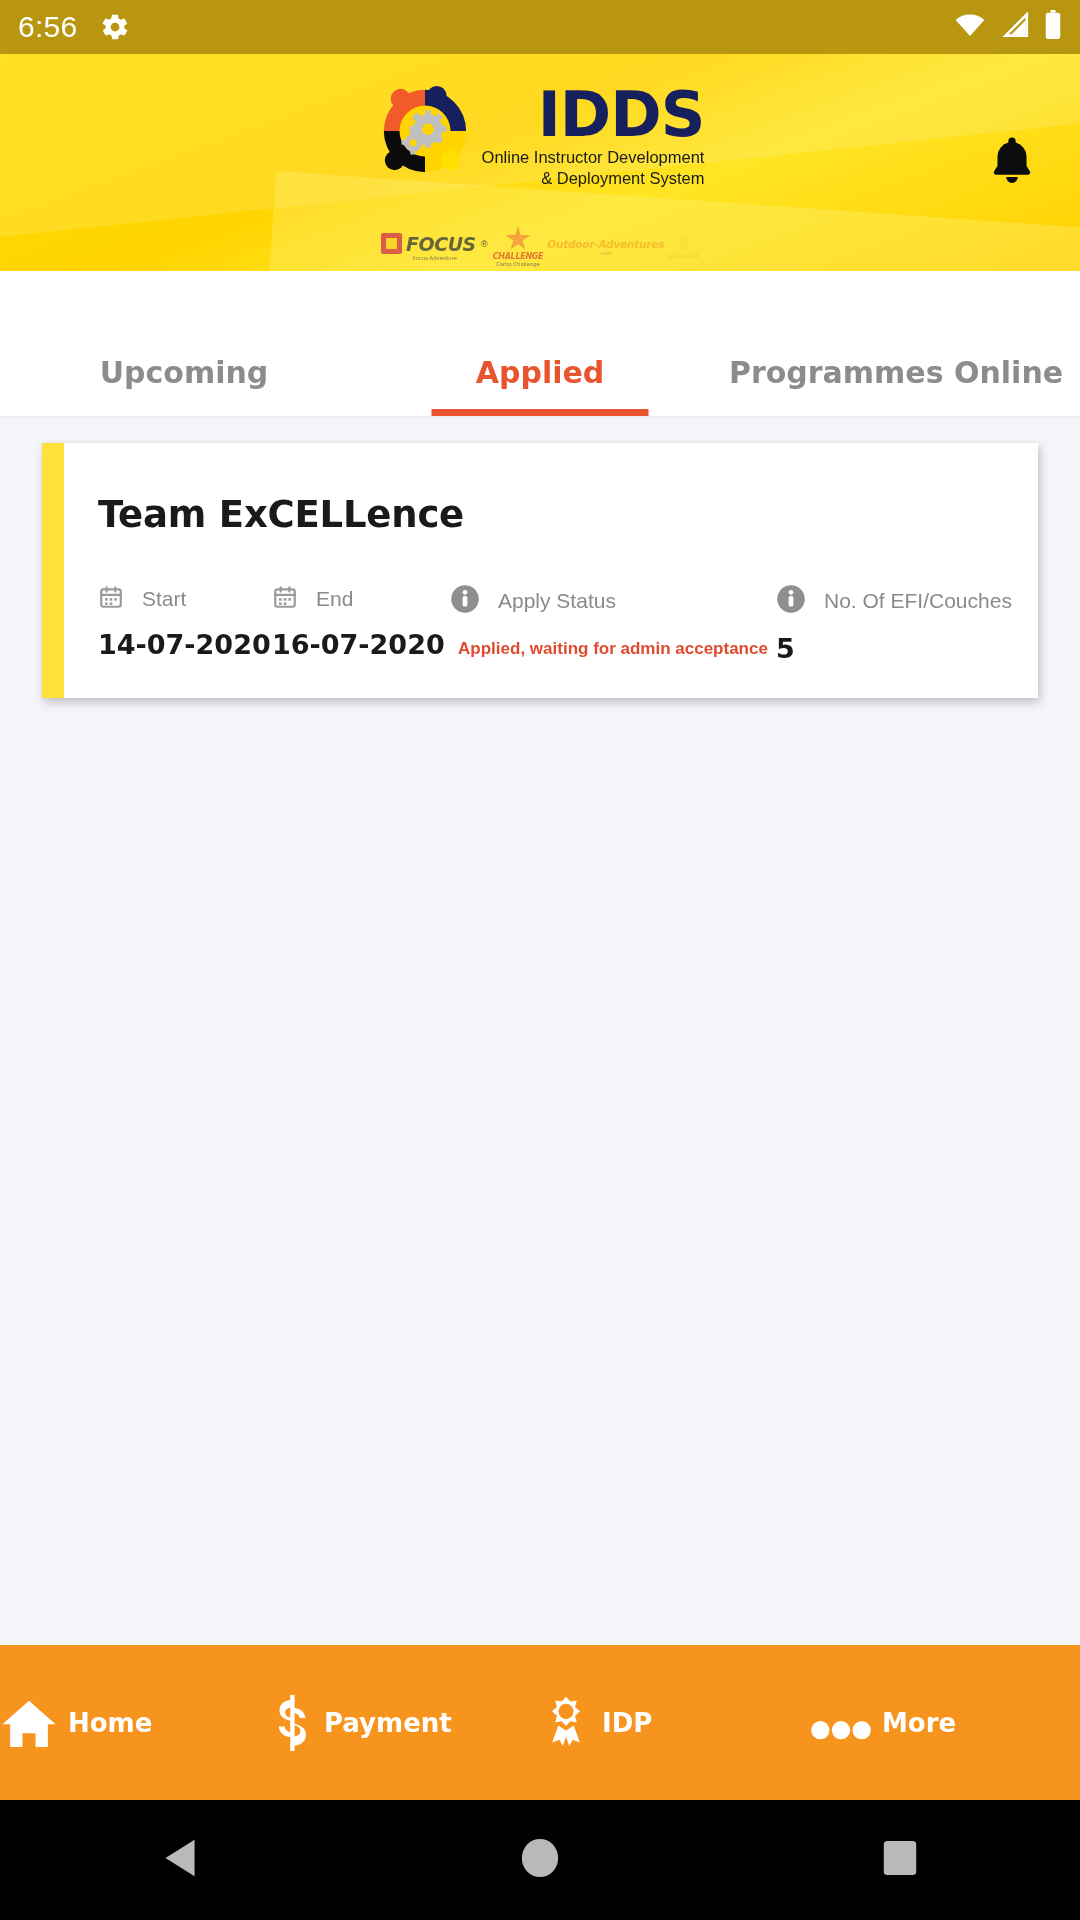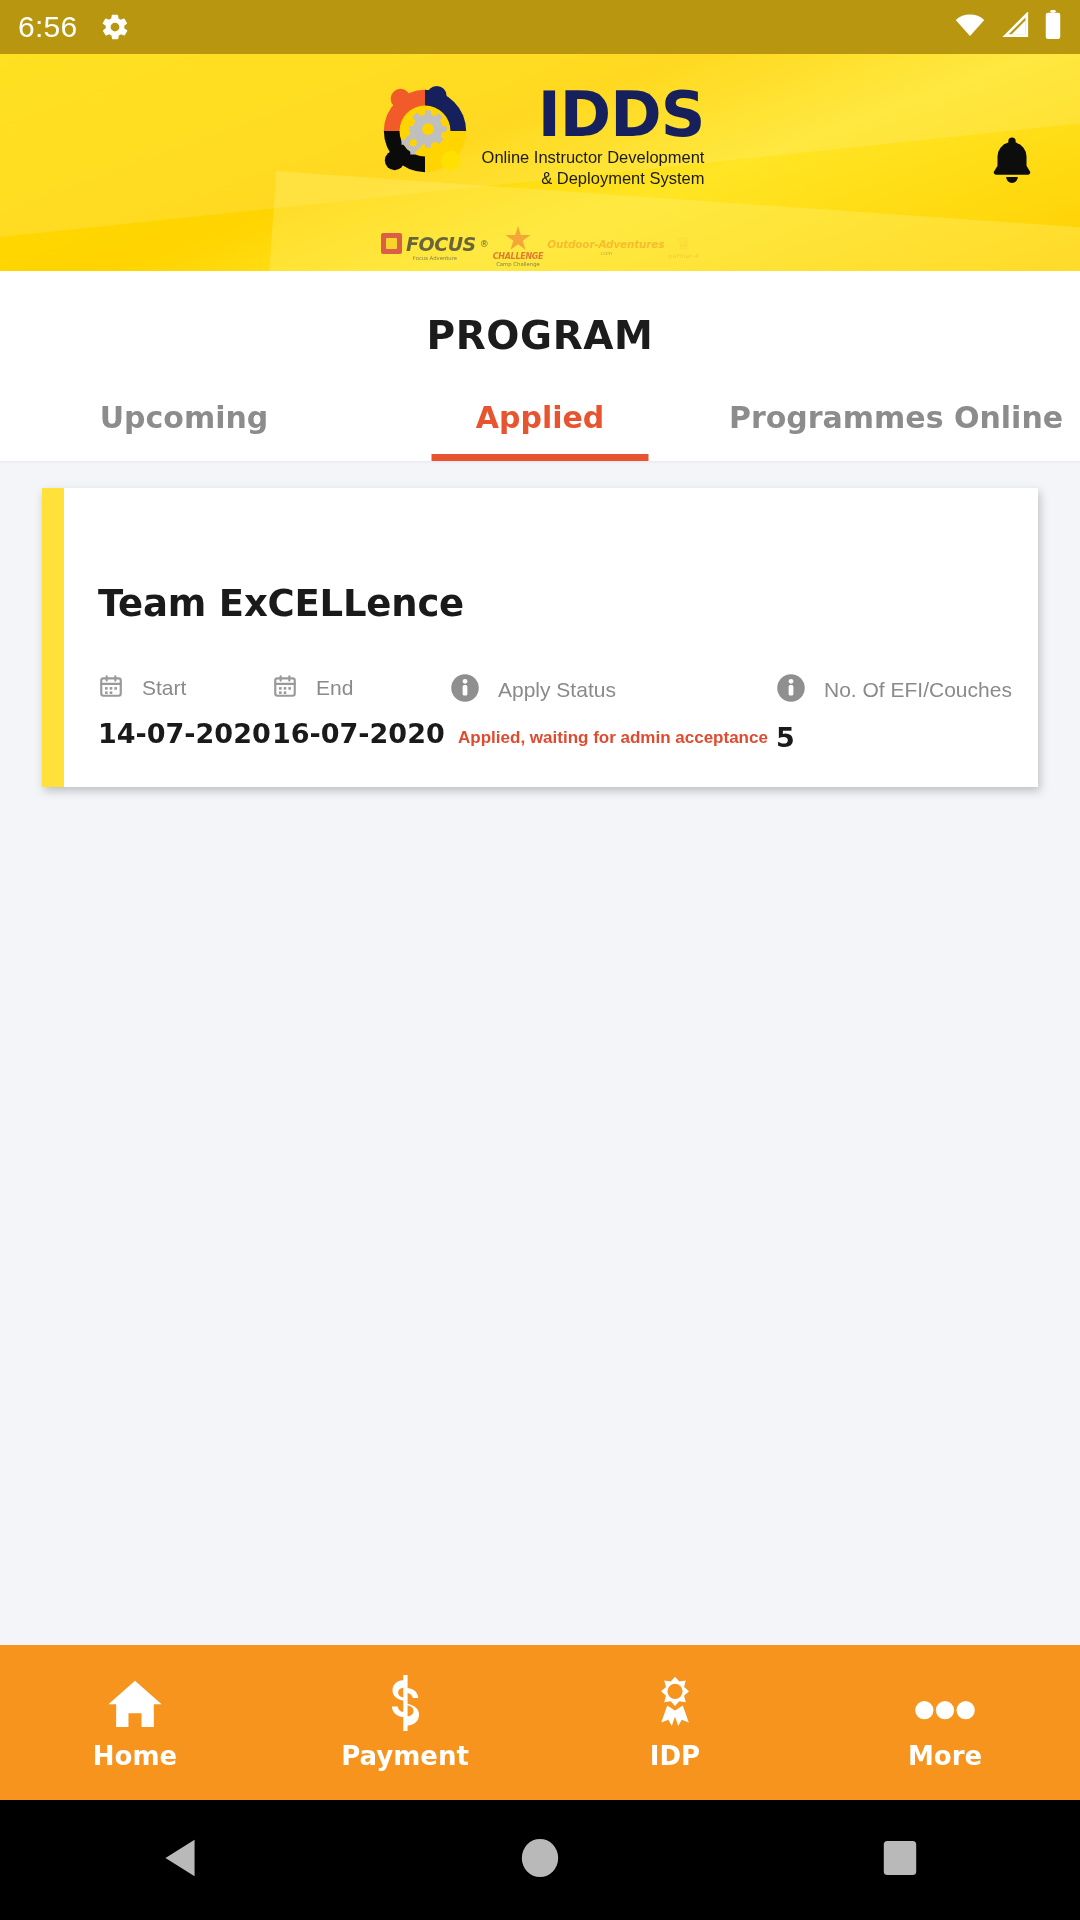--- a/index.html
+++ b/index.html
@@ -110,21 +110,21 @@
   
   .content{ background:#F4F5F9; padding:24px 0 0; min-height:1120px;}
   .card-shadow{
     margin:0 42px; position:relative;
     filter:drop-shadow(2px 4px 5px rgba(0,0,0,.22));
   }
   .card{
     display:flex; background:#fff; overflow:hidden;
   }
   .card-accent{ width:22px; background:#FFE13A; flex:none;}
-  .card-body{ flex:1; padding:50px 26px 34px 34px;margin-top:44px;}
+  .card-body{ flex:1; padding:50px 26px 34px 34px;}
   .card-title{
     font-size:37px; font-weight:bold; color:#1a1a1a;
     font-family:"DejaVu Sans",sans-serif; letter-spacing:-.2px;
   }
   .card-cols{ display:flex; margin-top:48px; }
   .col-start{ width:174px;}
   .col-end{ width:178px;}
   .col-status{ flex:1;}
   .col-count{ width:236px;}
   .col-head{ display:flex; align-items:center; gap:18px; }
@@ -141,21 +141,21 @@
     font-family:"Liberation Sans",sans-serif;
     text-align:center;
   }
 
   
   .bottomnav{
     position:absolute; left:0; right:0; bottom:120px; height:155px;
     background:#F7941D; display:flex; align-items:center;
   }
   .nav-item{
-    flex:1; display:flex; flex-direction:column; align-items:center; gap:10px;
+    flex:1; display:flex; flex-direction:row; align-items:center; gap:10px;
   }
   .nav-label{
     font-size:26px; font-weight:bold; color:#fff;
     font-family:"DejaVu Sans",sans-serif;
   }
   .nav-item.active .nav-label{ color:#1A1F4E; font-size:29px;}
   .nav-ico{ height:56px; display:flex; align-items:flex-end; }
 
   
   .sysbar{
@@ -281,21 +281,20 @@
     <span>
       <svg width="52" height="58" viewBox="0 0 24 26" fill="#0d0d0d">
         <path d="M12 2.2a1.7 1.7 0 0 1 1.7 1.7v.6a6.6 6.6 0 0 1 5 6.4v4.3l1.6 2.6a1 1 0 0 1-.85 1.5H4.55a1 1 0 0 1-.85-1.5L5.3 15.2v-4.3a6.6 6.6 0 0 1 5-6.4v-.6A1.7 1.7 0 0 1 12 2.2z"></path>
         <path d="M9.3 20.4h5.4a2.7 2.7 0 0 1-5.4 0z"></path>
       </svg>
     </span>
   </div>
 </div>
 
 <div class="titlebar">
-  <div class="page-title">PROGRAM</div>
   <div class="tabs">
     <div class="tab">Upcoming</div>
     <div class="tab active">Applied</div>
     <div class="tab">Programmes Online</div>
   </div>
 </div>
 <div class="tabs-shadow"></div>
 
 <div class="content">
   <div class="card-shadow">

